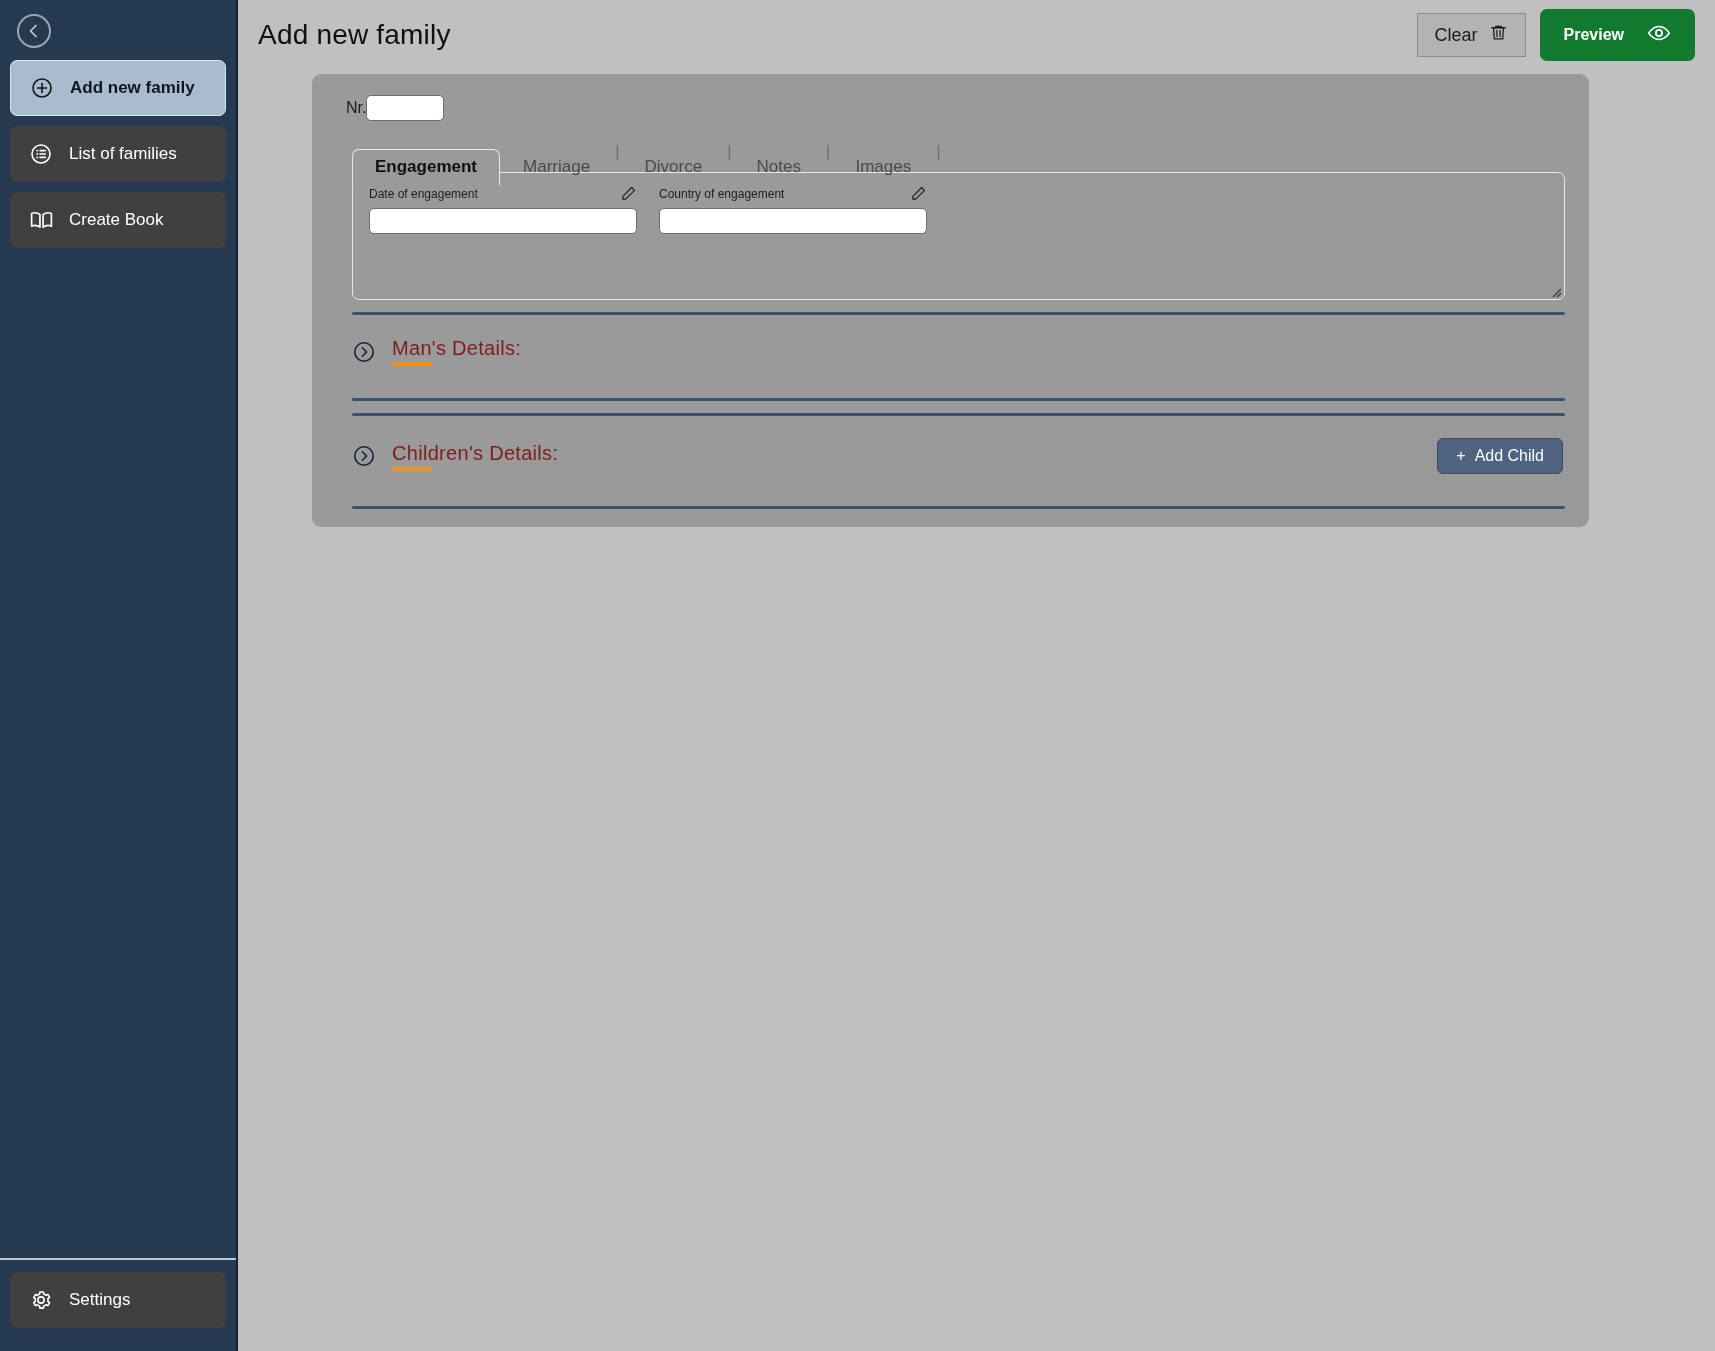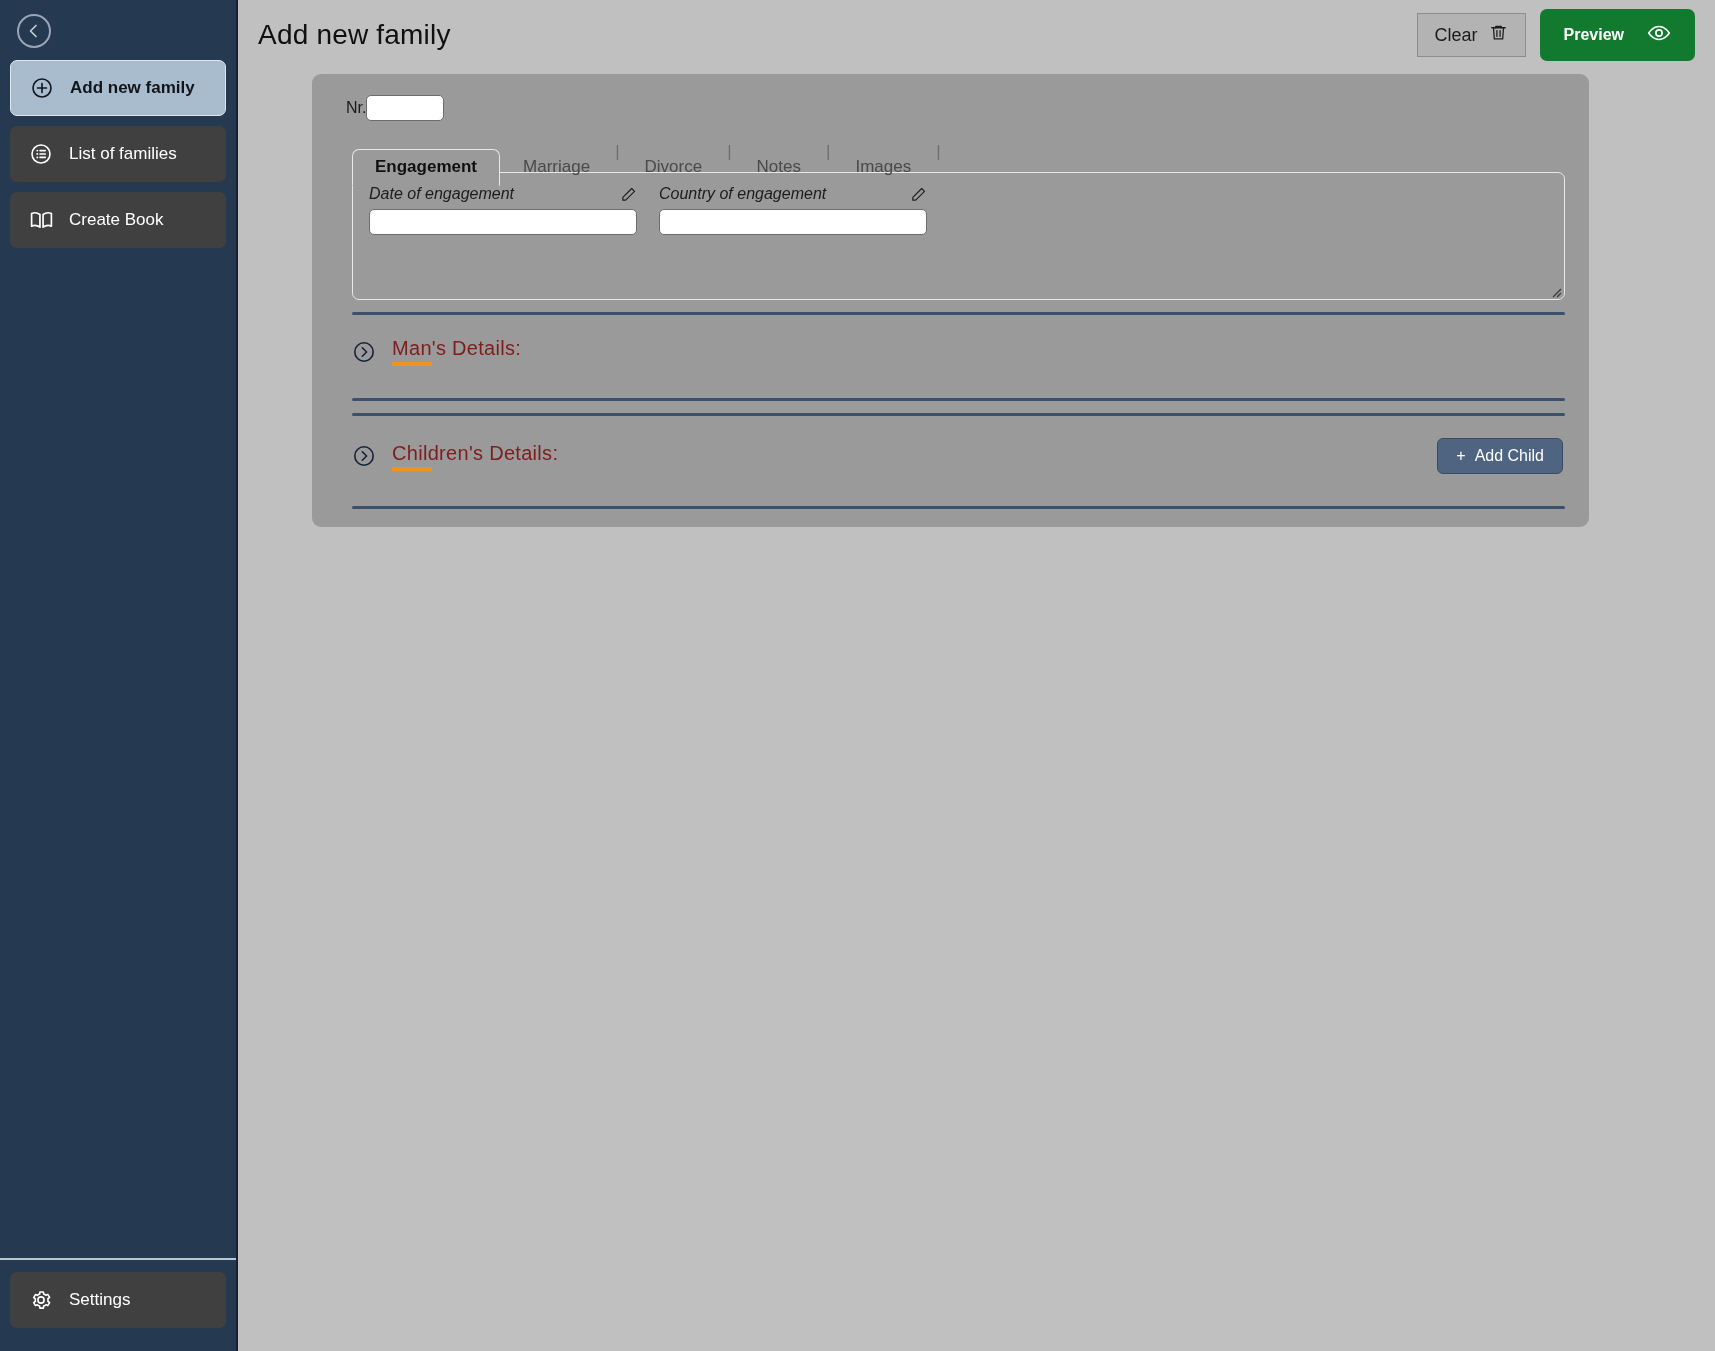--- a/index.html
+++ b/index.html
@@ -177,21 +177,21 @@
     right: 2px; bottom: 2px;
     width: 13px; height: 13px;
     cursor: nwse-resize;
   }
   .fields-row { display: flex; gap: 22px; }
   .field { width: 268px; position: relative; }
   .field-head {
     display: flex; align-items: center; justify-content: space-between;
     margin-bottom: 6px;
   }
-  .field-label { font-size: 16px; color: #1c1c1c; font-style: italic; }
+  .field-label { font-size: 12px; color: #1c1c1c; }
   .pencil-icon { width: 17px; height: 17px; cursor: pointer; }
   .field-input {
     width: 100%; height: 26px;
     background: #ffffff;
     border: 1px solid #6d6d6d;
     border-radius: 5px;
     outline: none;
     font-size: 15px;
     padding: 0 7px;
     font-family: "Liberation Sans", sans-serif;

